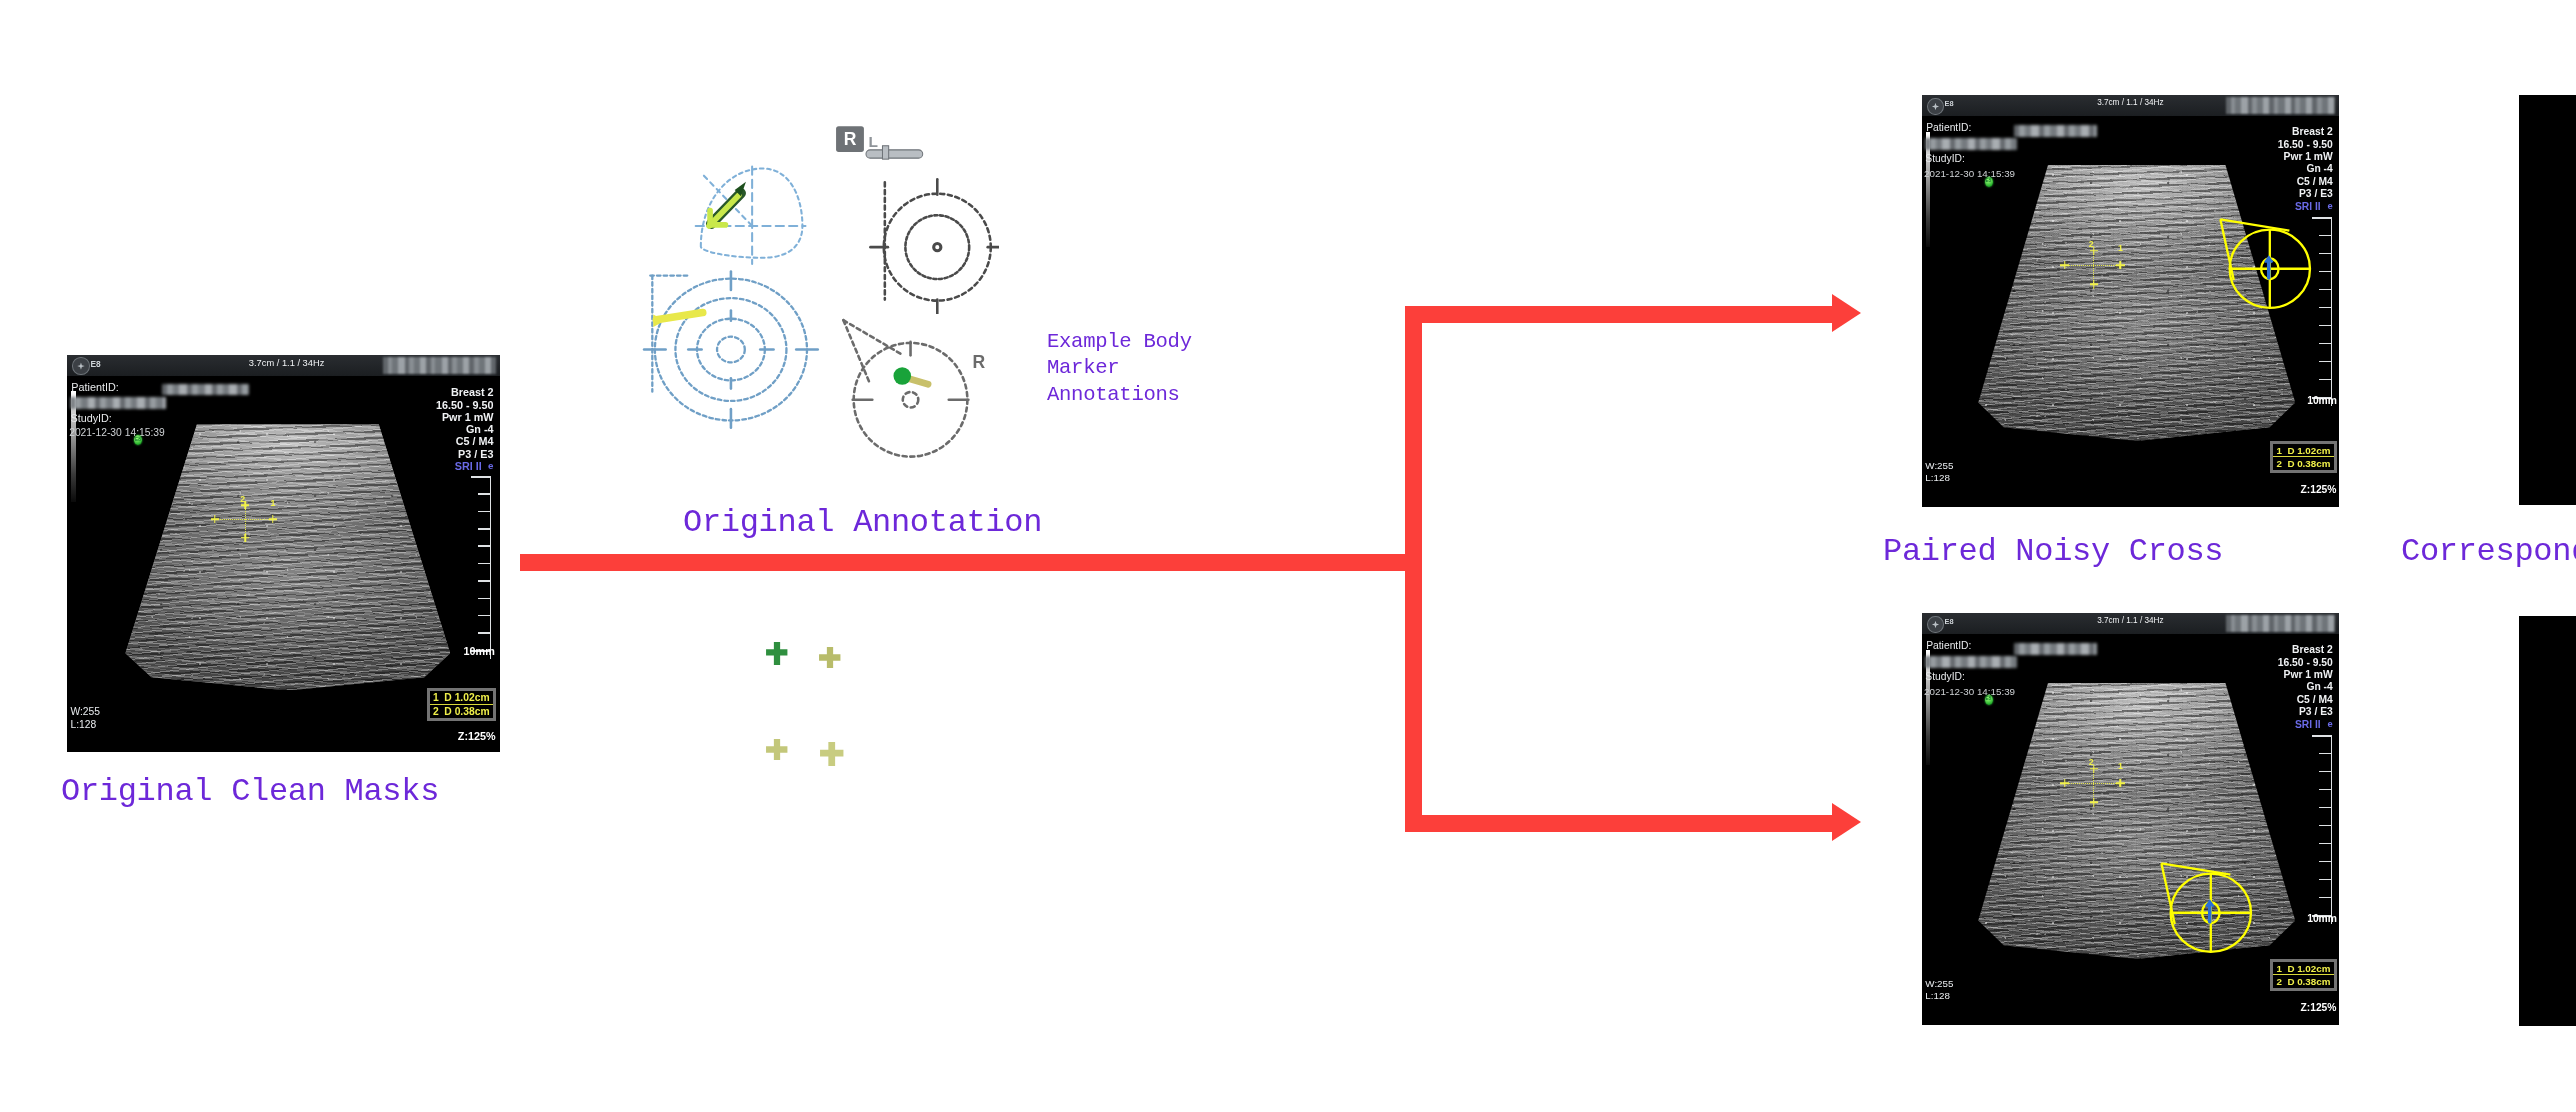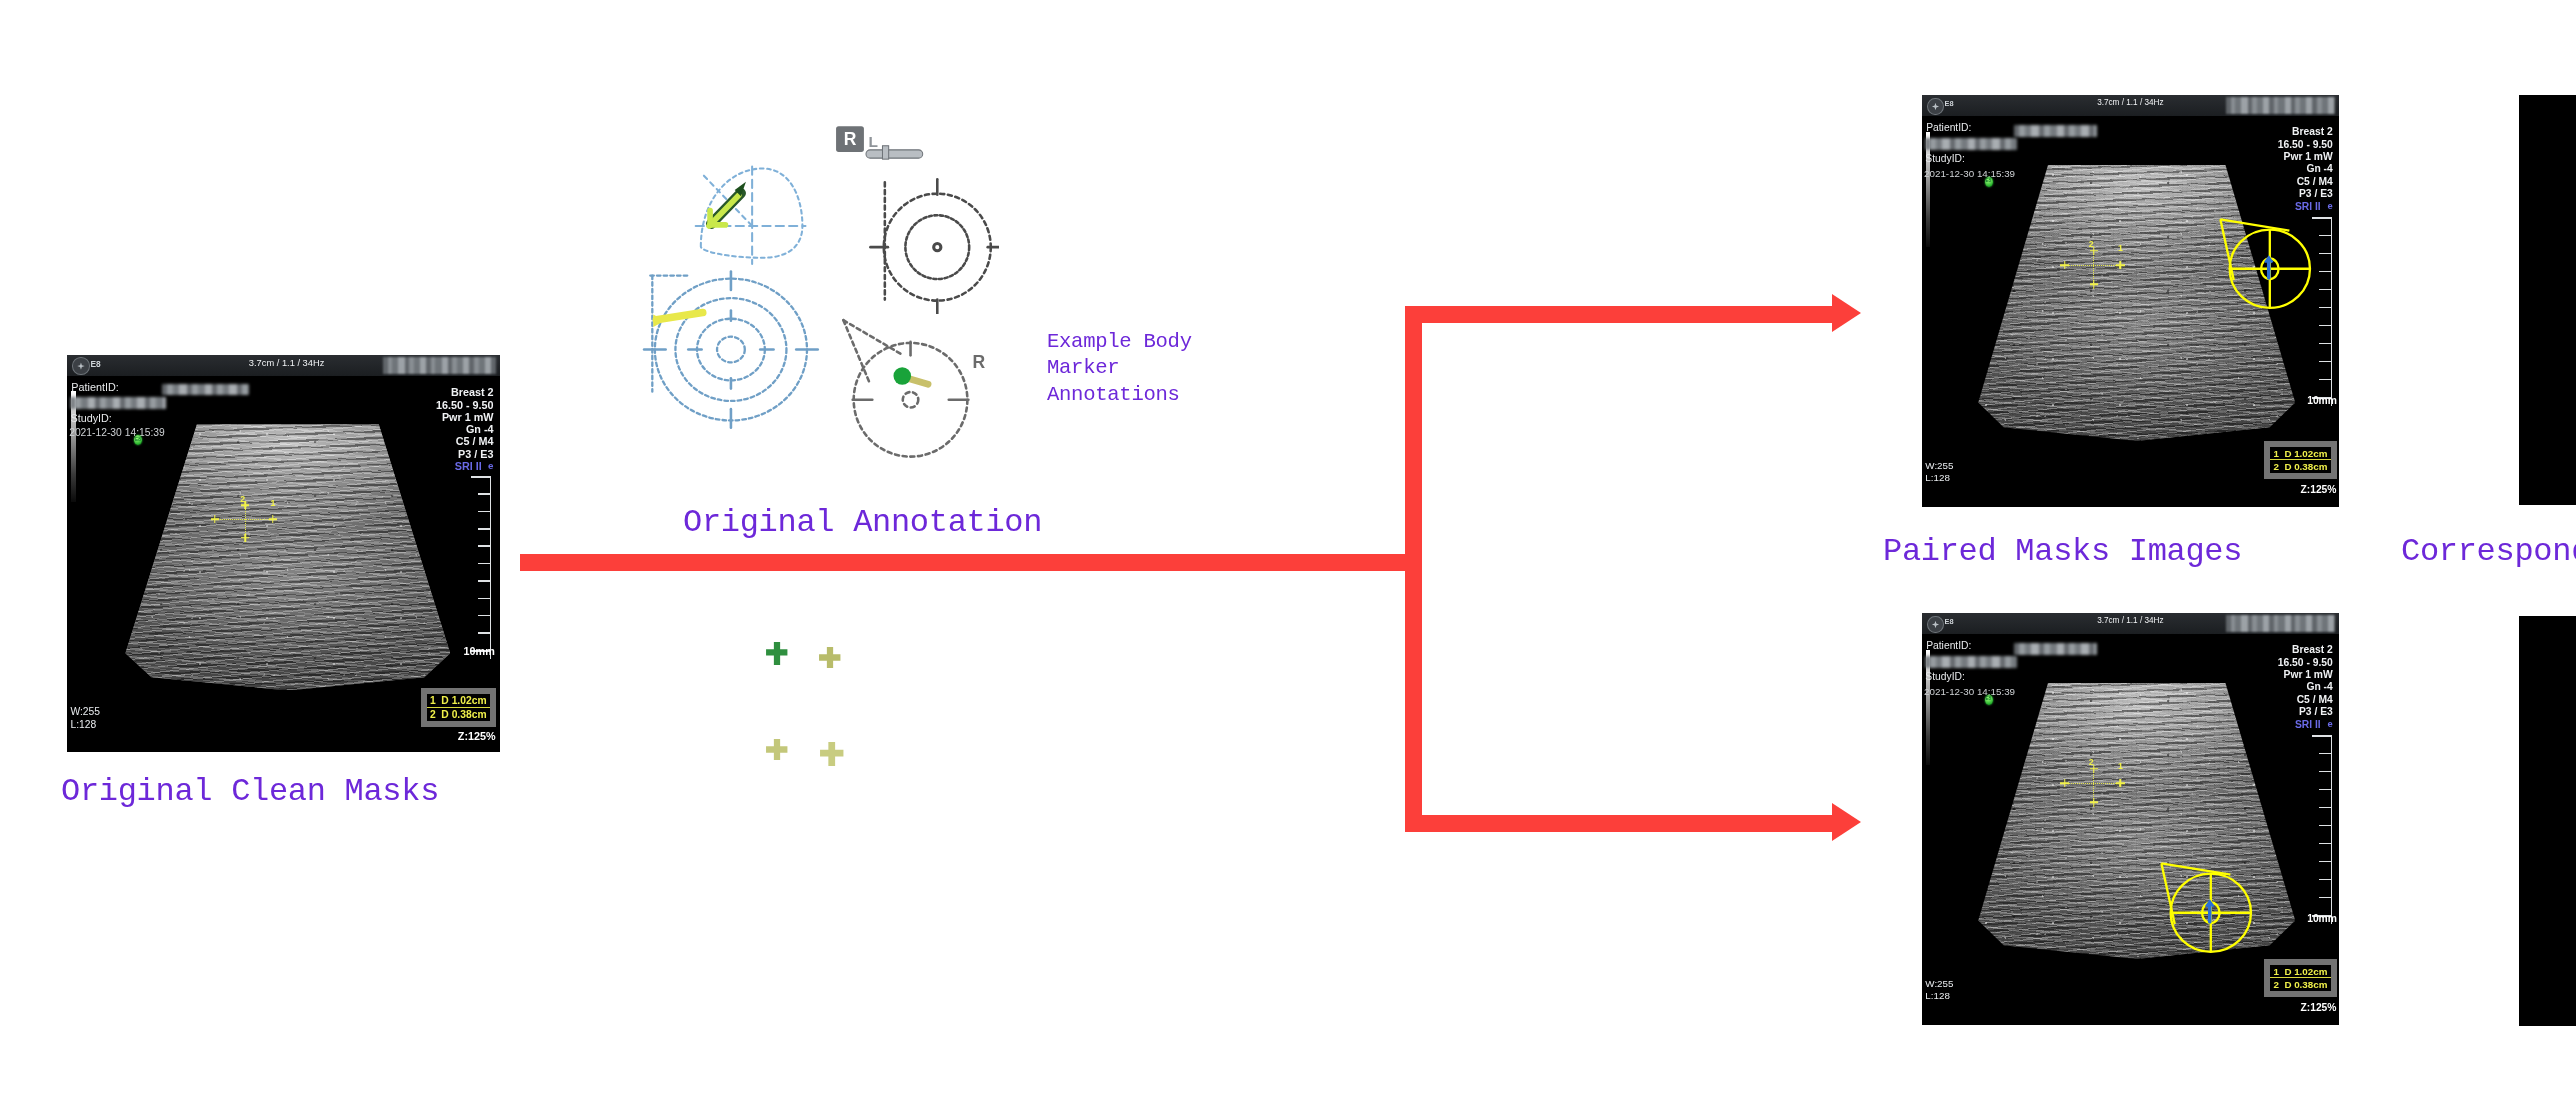--- a/index.html
+++ b/index.html
@@ -72,21 +72,21 @@
   .us-gray-strip{
     position:absolute;left:1.0%;top:9%;width:1.0%;height:28%;
     background:linear-gradient(to bottom,#ffffff,#9a9a9a 40%,#3a3a3a 75%,#0a0a0a);
   }
   .us-ruler{position:absolute;right:2.2%;}
   .us-ruler .spine{position:absolute;right:0;top:0;width:1.5px;height:100%;background:#dfe2e5;}
   .us-ruler .tick{position:absolute;right:0;width:13.4px;height:1.5px;background:#dfe2e5;}
   .us-ruler .tick.maj{width:20.6px;height:2.1px;}
   .us-mm{position:absolute;color:#fff;font-weight:600;white-space:nowrap;}
   .us-meas{
-    position:absolute;border:6px solid #737373;background:rgba(0,0,0,.35);
+    position:absolute;border:3px solid #737373;background:rgba(0,0,0,.35);
     color:#efef4a;font-weight:700;white-space:nowrap;line-height:1.15;
   }
   .us-meas .row{padding:0.5px 3.1px;}
   .us-meas .div{height:1px;background:#d9d93a;}
   .us-zoom{position:absolute;color:#fff;font-weight:600;white-space:nowrap;}
   .us-wl{position:absolute;color:#e9ecef;white-space:nowrap;line-height:1.22;}
 
   
   .fan{
     position:absolute;
@@ -533,17 +533,17 @@
     <div class="us-wl" style="left:0.8%;top:88.5%;font-size:9.8px;">
       <div>W:255</div>
       <div>L:128</div>
     </div>
   </div>
 
   <div class="mask" style="left:2519px;top:616px;width:520px;height:410px;">
     
   </div>
 
-  <div class="caption" style="left:1883px;top:533px;">Paired Masks Images</div>
+  <div class="caption" style="left:1883px;top:533px;">Paired Noisy Cross</div>
   <div class="caption" style="left:2401px;top:533px;">Corresponding Segmentation Masks</div>
 
 </div>
 
 
 </body></html>

